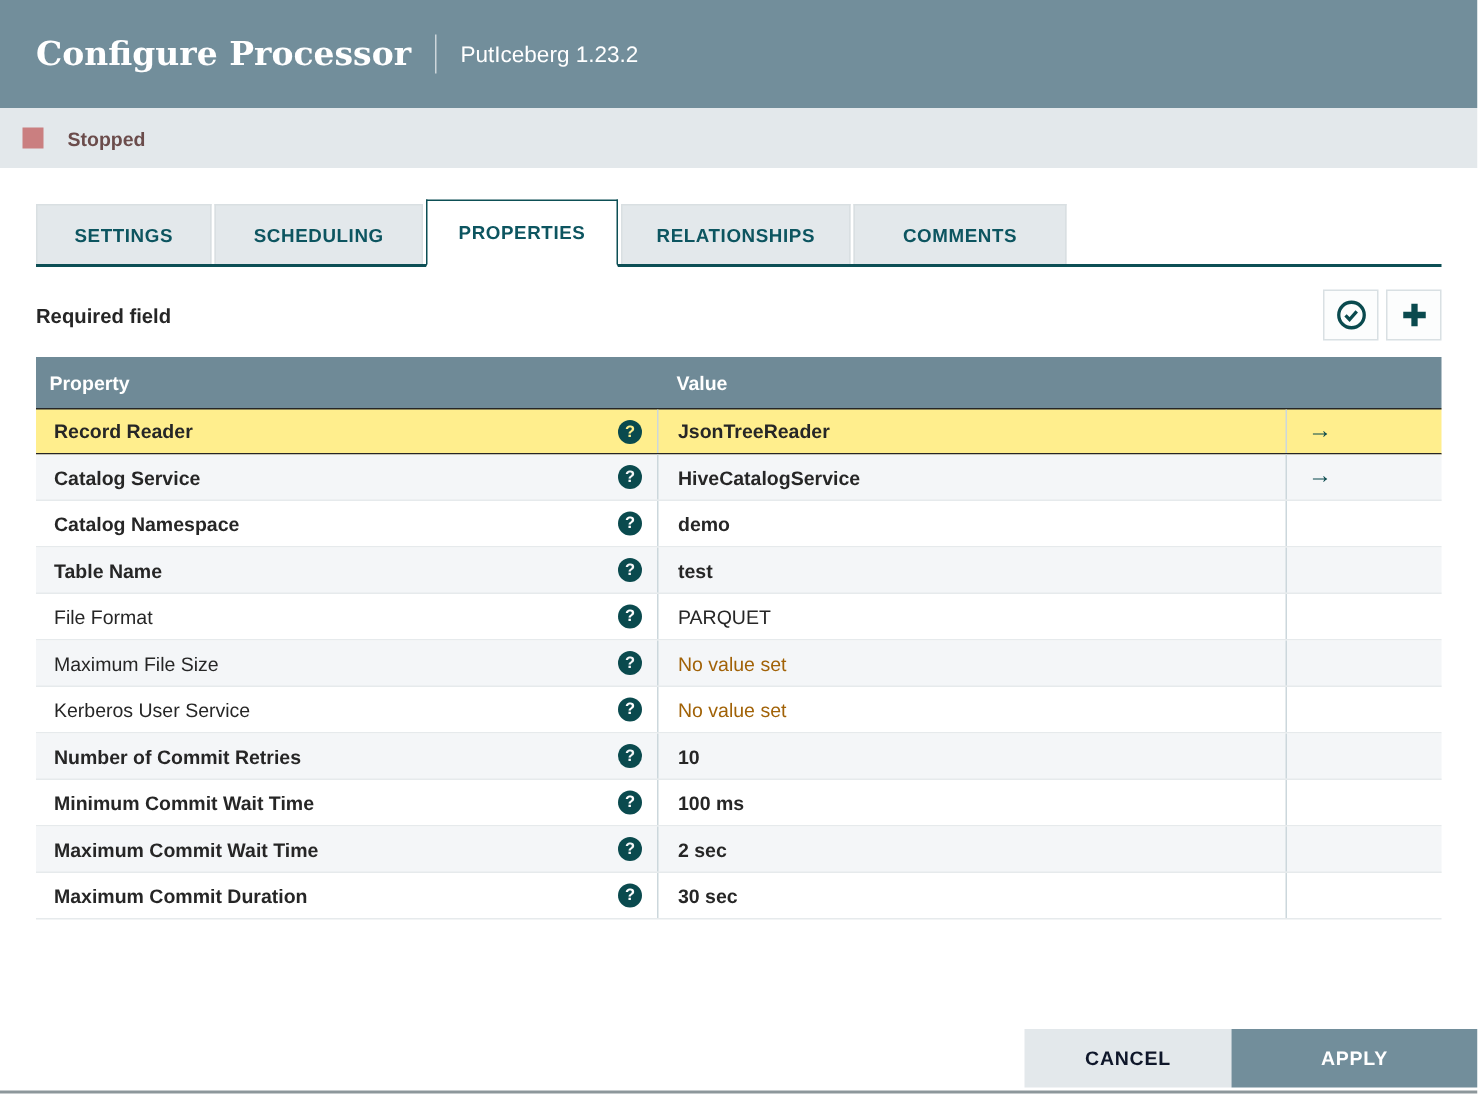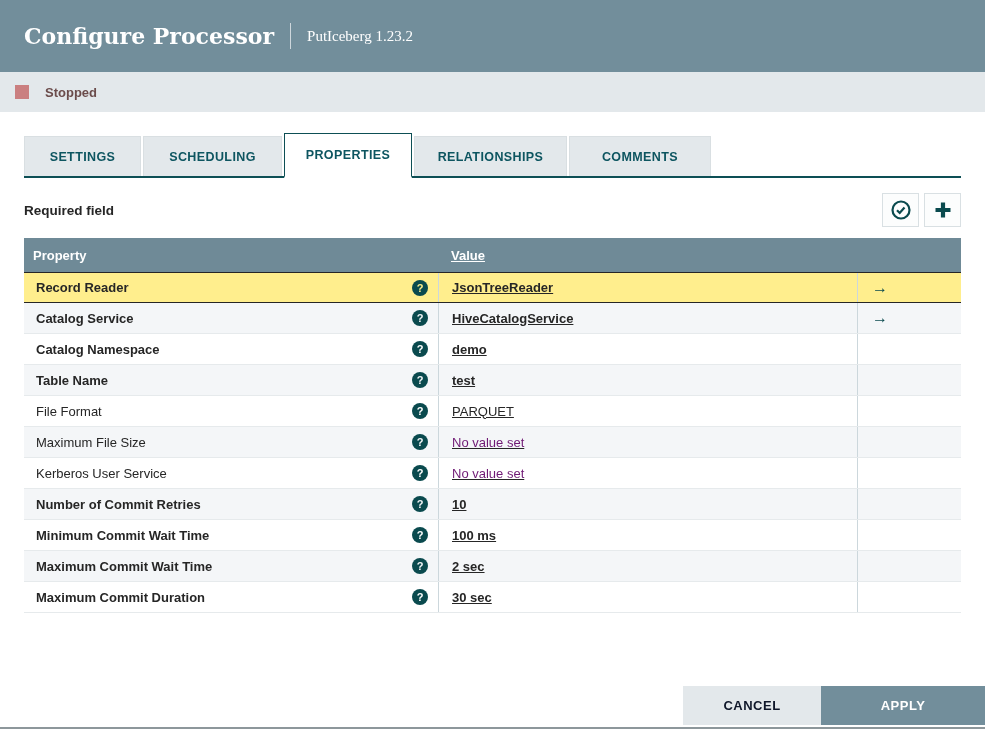--- a/index.html
+++ b/index.html
@@ -3,21 +3,21 @@
 <meta charset="utf-8">
 <style>
   * { margin:0; padding:0; box-sizing:border-box; }
   html,body { width:985px; height:731px; overflow:hidden; }
   body { font-family:"Liberation Sans",sans-serif; background:#fff; position:relative; }
 
   
   .dlg-header { height:72px; background:#728e9b; display:flex; align-items:center; padding:0 24px; }
   .dlg-title { font-family:"DejaVu Serif",serif; font-weight:bold; font-size:22px; color:#ffffff; }
   .title-divider { width:1px; height:26px; background:rgba(255,255,255,0.65); margin:0 16px; }
-  .dlg-subtitle { font-family:Liberation Serif, serif; font-size:15px; color:#ffffff;text-align:right; }
+  .dlg-subtitle { font-family:Liberation Sans, sans-serif; font-size:15px; color:#ffffff;text-align:right; }
 
   
   .status-bar { height:40px; background:#e3e8eb; display:flex; align-items:center; padding:0 15px; gap:16px; }
   .stop-square { width:14px; height:14px; background:#ca7f80; }
   .status-label { font-size:13px; font-weight:bold; color:#6b4c4b; }
 
   .content { padding:0 24px; }
 
   
   .tabbar { margin-top:21px; display:flex; align-items:flex-end; border-bottom:2px solid #0d4f55; height:45px; }
@@ -34,33 +34,33 @@
   .icon-buttons { display:flex; gap:5px; }
   .icon-btn { width:37px; height:34px; background:#fcfdfd; border:1px solid #d9e0e3; display:flex;
               align-items:center; justify-content:center; cursor:pointer; }
 
   
   .thead { display:flex; background:#6f8a97; height:34px; align-items:center; color:#fff; font-weight:bold; font-size:13px; }
   .thead .prop { padding-left:9px; }
   .thead .val { padding-left:13px; }
   .cell { height:100%; display:flex; align-items:center; }
   .prop { width:414px; }
-  .val { flex:1;text-decoration:underline; }
+  .val { flex:1; }
   .act { width:104px; }
 
   .prow { display:flex; height:31px; align-items:center; font-size:13px; color:#262626;
           border-bottom:1px solid #e6eaec; background:#fff; --rowbg:#ffffff; cursor:pointer; }
   .prow.alt { background:#f4f6f8; --rowbg:#f4f6f8; }
   .prow.highlight { background:#ffee8d; --rowbg:#ffee8d; border-top:1px solid #262626; border-bottom:1px solid #262626; }
   .prow .prop { justify-content:space-between; padding:0 10px 0 12px; }
   .prow .val, .prow .act { border-left:1px solid #ccd7dc; }
   .prow .val { padding-left:13px; }
   .prow .act { padding-left:14px; }
   .bold { font-weight:bold; }
-  .unset { color:#701a75; }
+  .unset { color:#a16207; }
   .help-icon { width:16px; height:16px; border-radius:50%; background:#0a4a4e; color:var(--rowbg);
                font-size:11px; font-weight:bold; display:flex; align-items:center; justify-content:center; flex:none; }
   .goto-arrow { color:#0a4a4e; font-weight:bold; font-size:16px; display:none; }
   .prow.haslink .goto-arrow { display:inline; }
 
   
   .footer { position:absolute; right:0; bottom:6px; display:flex; }
   .btn { height:39px; display:flex; align-items:center; justify-content:center; font-size:13px;
          font-weight:bold; letter-spacing:0.5px; cursor:pointer; }
   .btn.cancel { width:138px; background:#e3e8eb; color:#0f172a; }

